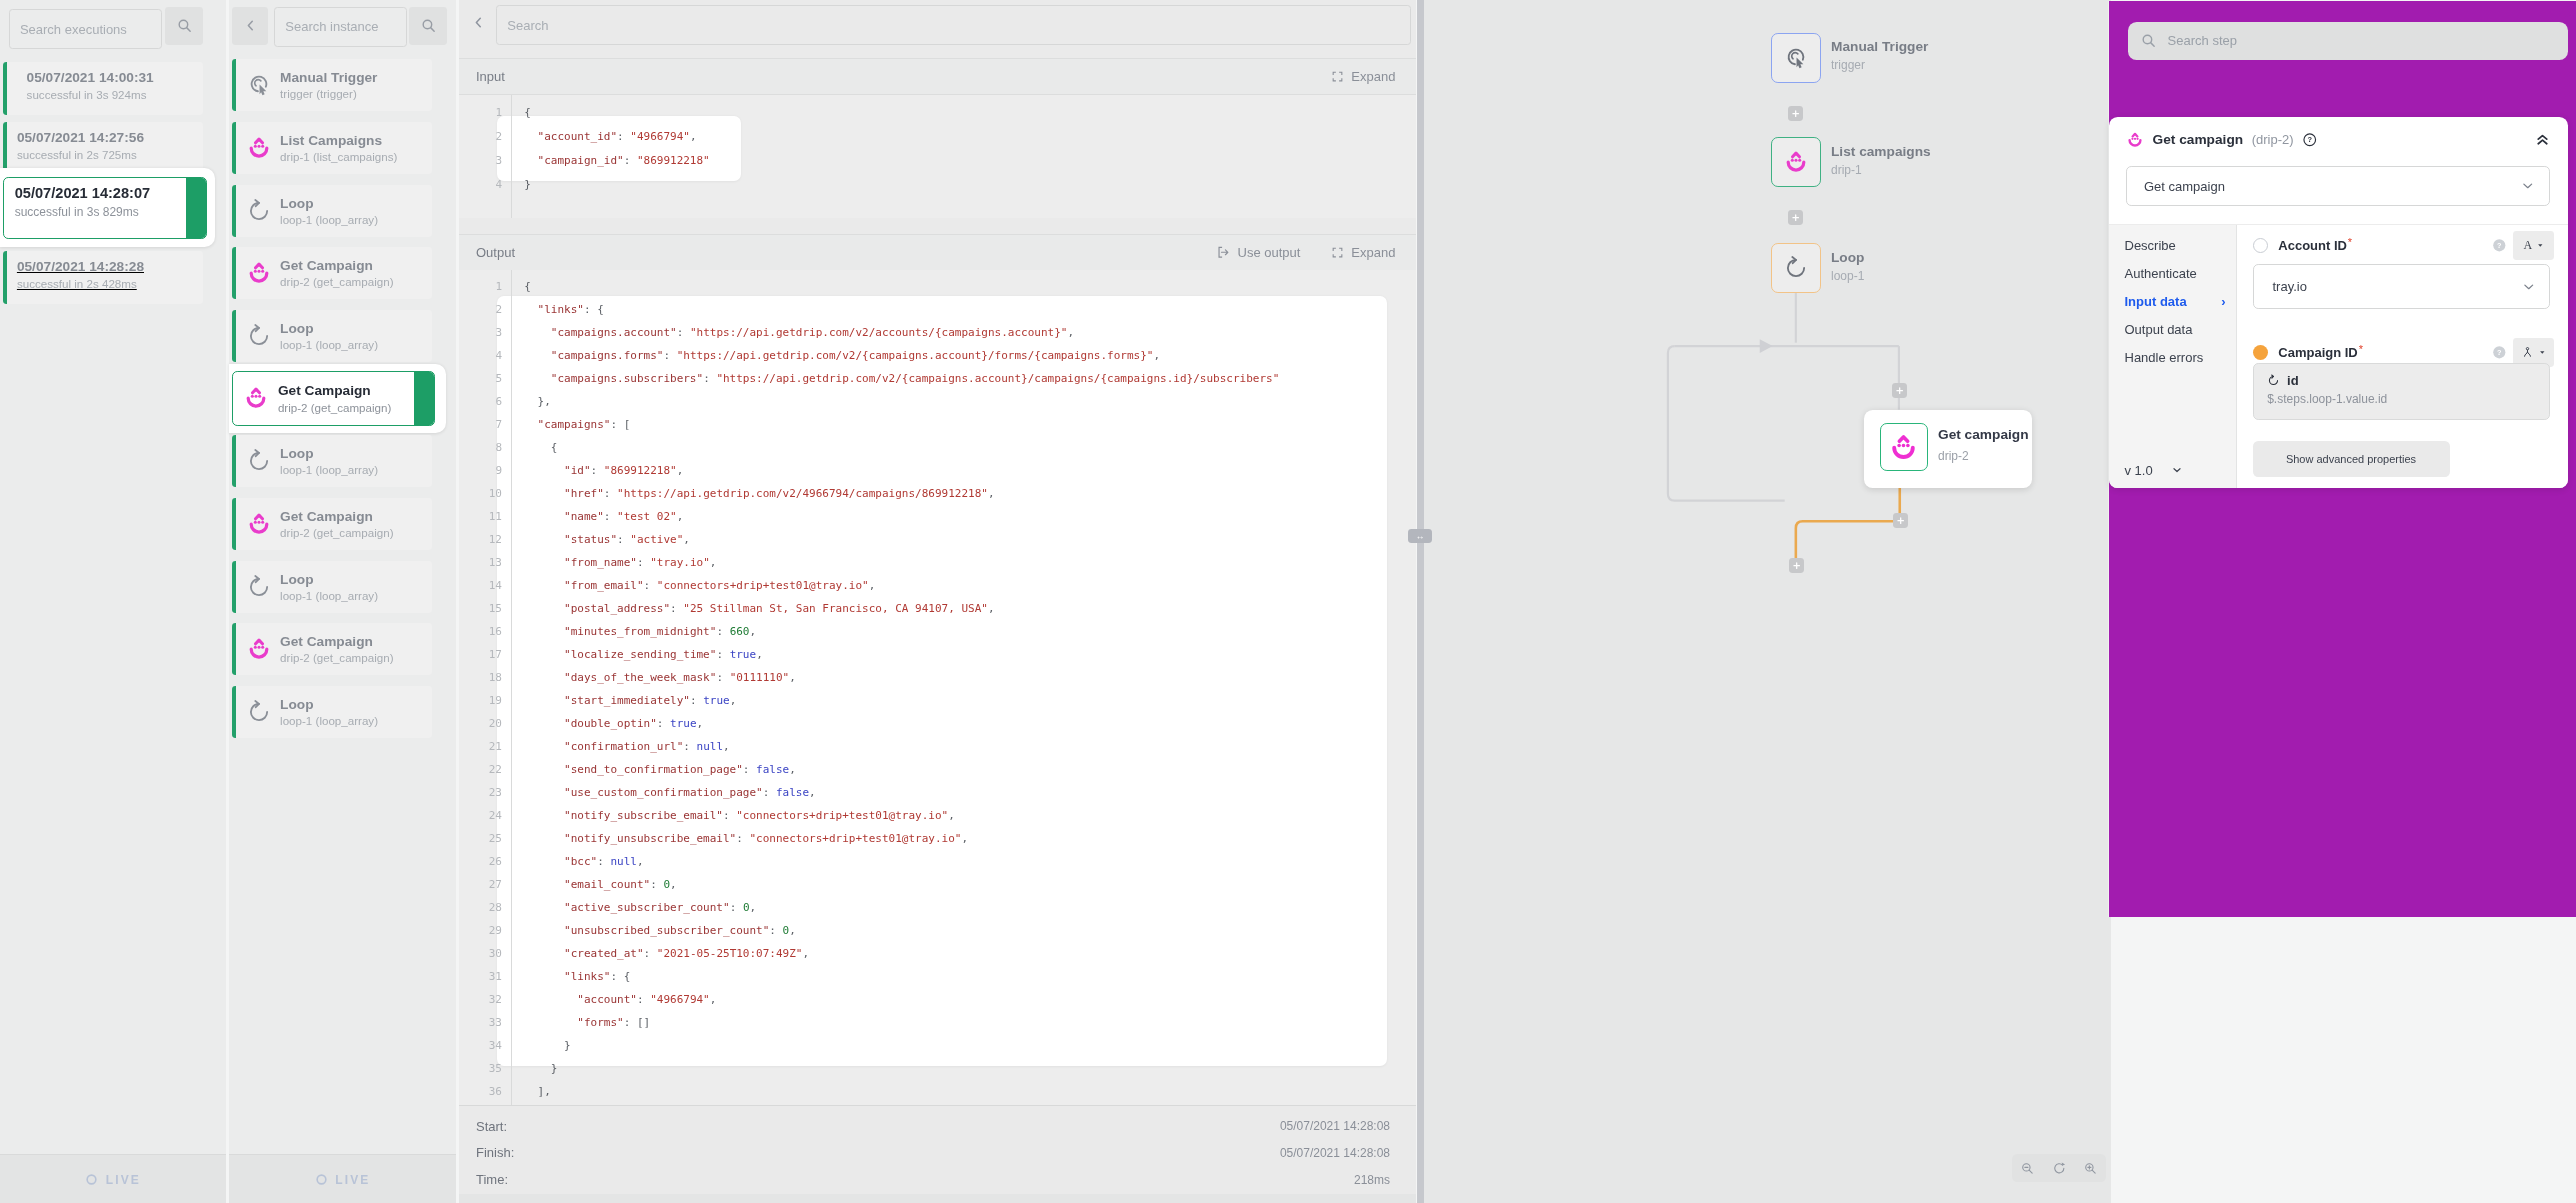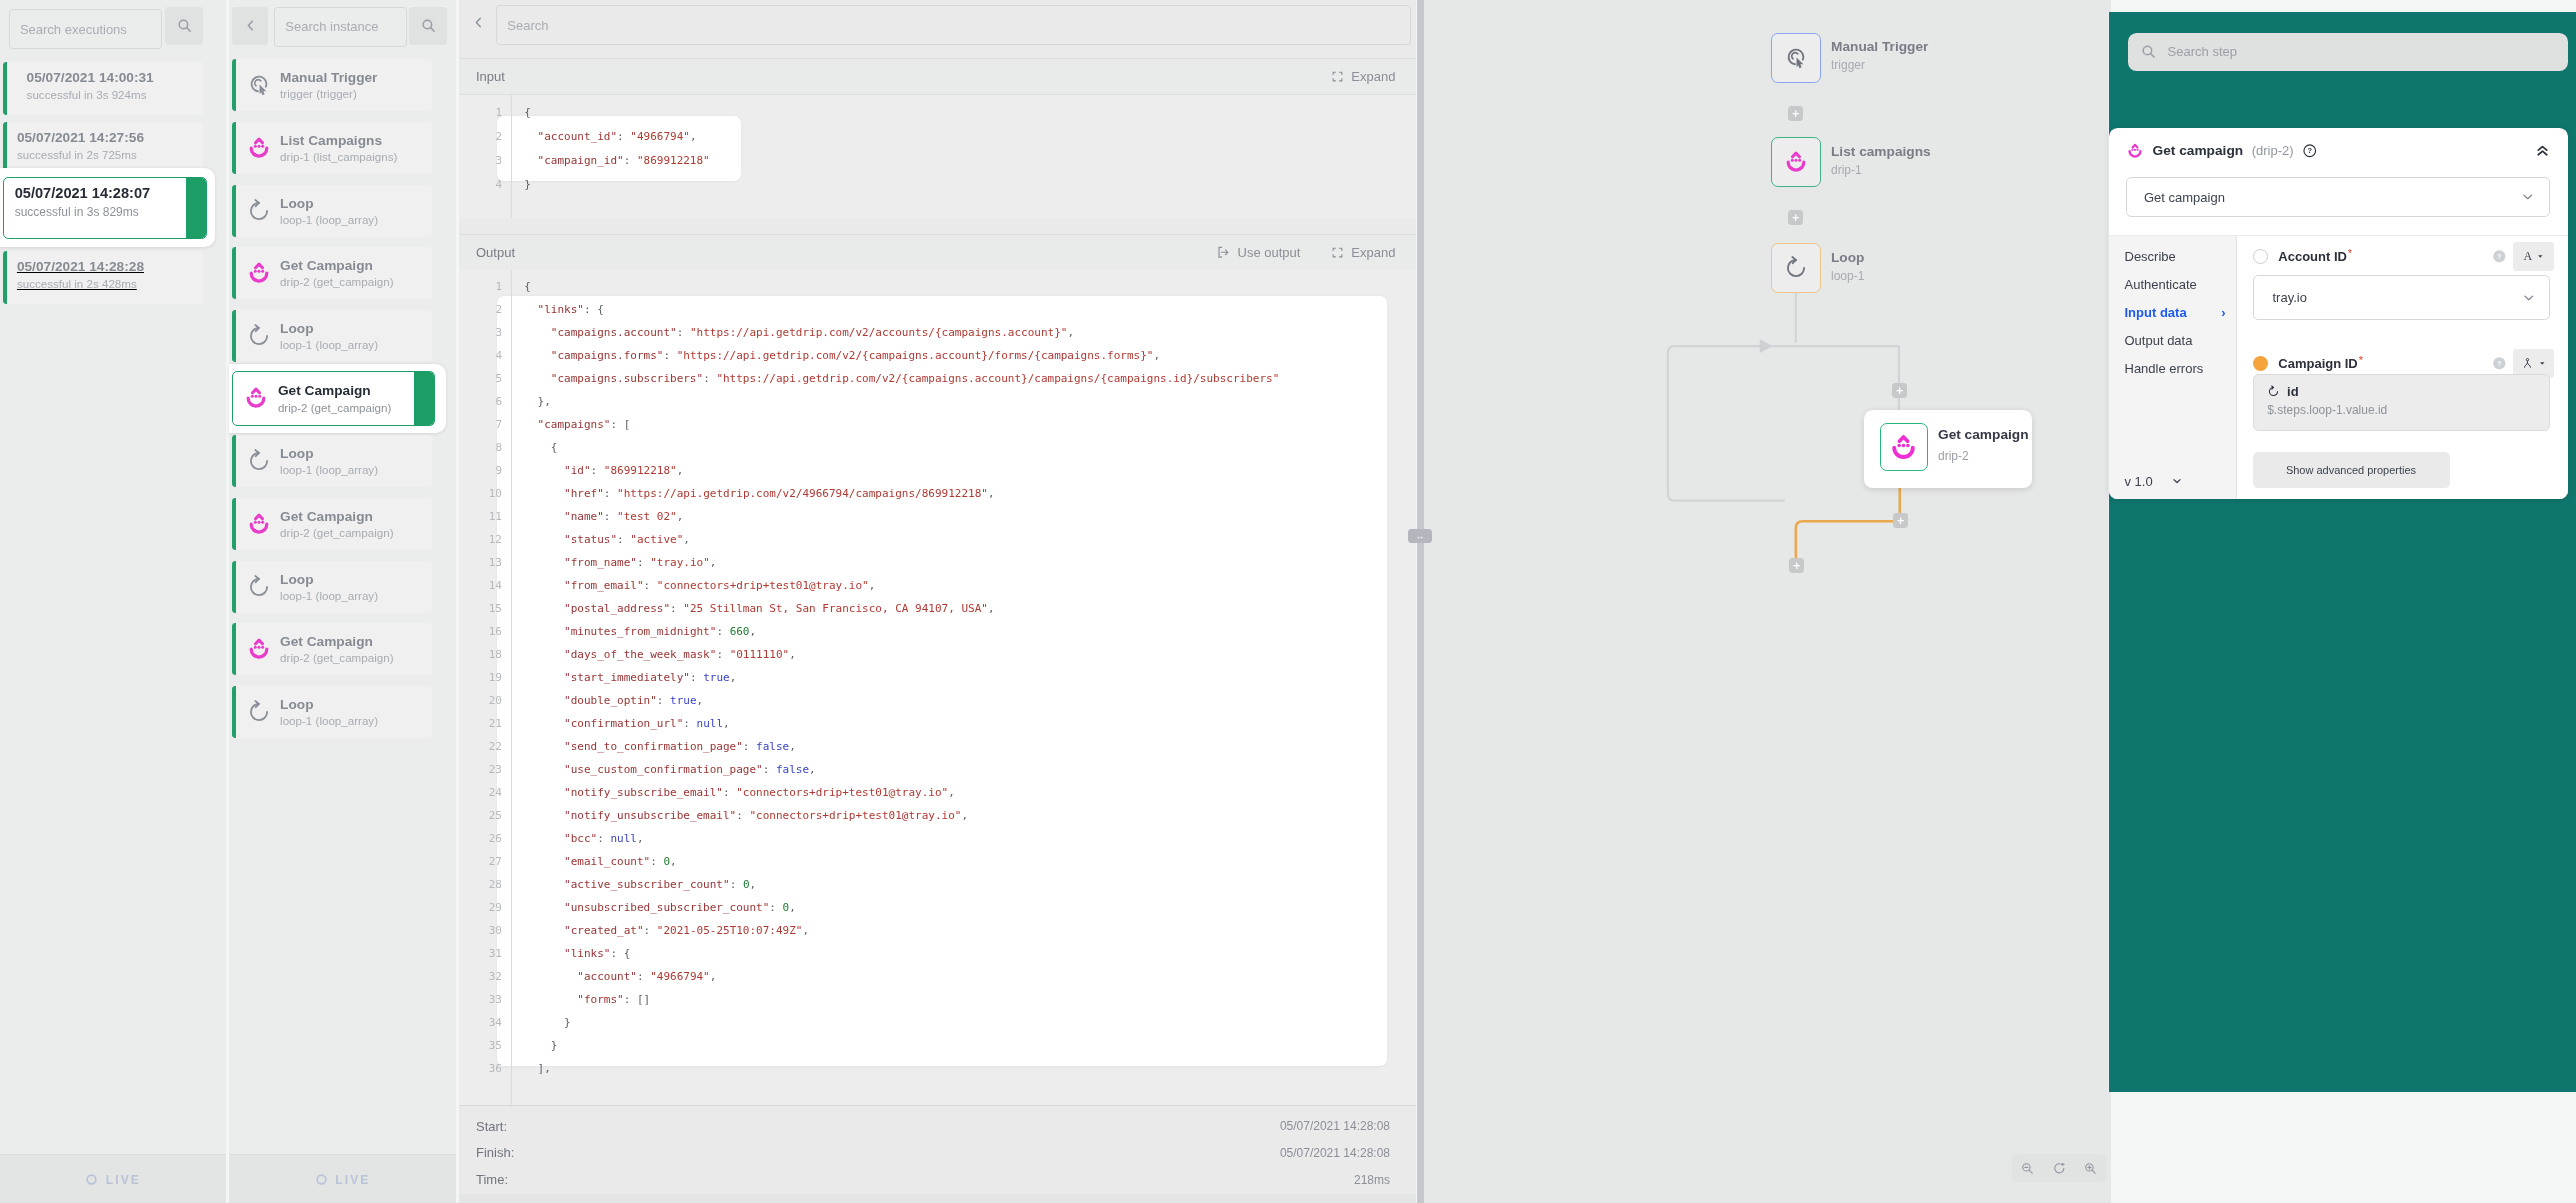--- a/index.html
+++ b/index.html
@@ -91,21 +91,21 @@
   #sel-node-icon{position:absolute;left:15.5px;top:13px;width:48px;height:48px;background:#fff;
                  border:1.7px solid #29b57a;border-radius:6.9px;box-sizing:border-box;
                  display:flex;align-items:center;justify-content:center;}
   #sel-node-card .t1{position:absolute;left:74px;top:17px;font-size:13.7px;font-weight:700;color:#343947;}
   #sel-node-card .t2{position:absolute;left:74px;top:39px;font-size:12px;color:#9ba0a8;}
   #zoom-toolbar{position:absolute;left:588px;top:1154px;width:94px;height:28px;background:#e1e2e2;
                 border-radius:5.2px;display:flex;align-items:center;justify-content:space-around;
                 color:#9096a0;}
 
   
-  #inspector{left:2108px;top:12px;width:468px;height:1080px;background:#0f766e;
+  #inspector{left:2108px;top:1px;width:468px;height:916px;background:#a21caf;
              border-left:1.7px solid #f0f1f1;box-sizing:border-box;}
   #insp-search{position:absolute;left:19px;top:20.6px;width:440px;height:38px;background:#dfe0e0;
                border-radius:8.6px;display:flex;align-items:center;padding:0 12px;box-sizing:border-box;}
   #insp-search input{border:none;background:transparent;outline:none;font-size:13px;
                      color:#6f747d;margin-left:8.6px;width:361px;}
   #insp-search input::placeholder{color:#9aa0a8;}
   #insp-card{position:absolute;left:0;top:116px;width:459px;height:371px;background:#ffffff;
              border-radius:8.6px;box-shadow:0 1.7px 6.9px rgba(0,0,0,.10);}
   .card-head{position:absolute;left:0;top:0;right:0;height:45px;display:flex;align-items:center;
              padding:0 17px;box-sizing:border-box;gap:8.6px;}
@@ -512,20 +512,24 @@
           </div>
           <div class="code-line" style="height: 23px;">
             <span class="ln">15</span>
             <span class="code"><span class="tk-p">      </span><span class="tk-k">"postal_address"</span><span class="tk-p">: </span><span class="tk-s">"25 Stillman St, San Francisco, CA 94107, USA"</span><span class="tk-p">,</span></span>
           </div>
           <div class="code-line" style="height: 23px;">
             <span class="ln">16</span>
             <span class="code"><span class="tk-p">      </span><span class="tk-k">"minutes_from_midnight"</span><span class="tk-p">: </span><span class="tk-n">660</span><span class="tk-p">,</span></span>
           </div>
           <div class="code-line" style="height: 23px;">
+            <span class="ln">17</span>
+            <span class="code"><span class="tk-p">      </span><span class="tk-k">"localize_sending_time"</span><span class="tk-p">: </span><span class="tk-b">true</span><span class="tk-p">,</span></span>
+          </div>
+          <div class="code-line" style="height: 23px;">
             <span class="ln">18</span>
             <span class="code"><span class="tk-p">      </span><span class="tk-k">"days_of_the_week_mask"</span><span class="tk-p">: </span><span class="tk-s">"0111110"</span><span class="tk-p">,</span></span>
           </div>
           <div class="code-line" style="height: 23px;">
             <span class="ln">19</span>
             <span class="code"><span class="tk-p">      </span><span class="tk-k">"start_immediately"</span><span class="tk-p">: </span><span class="tk-b">true</span><span class="tk-p">,</span></span>
           </div>
           <div class="code-line" style="height: 23px;">
             <span class="ln">20</span>
             <span class="code"><span class="tk-p">      </span><span class="tk-k">"double_optin"</span><span class="tk-p">: </span><span class="tk-b">true</span><span class="tk-p">,</span></span>

